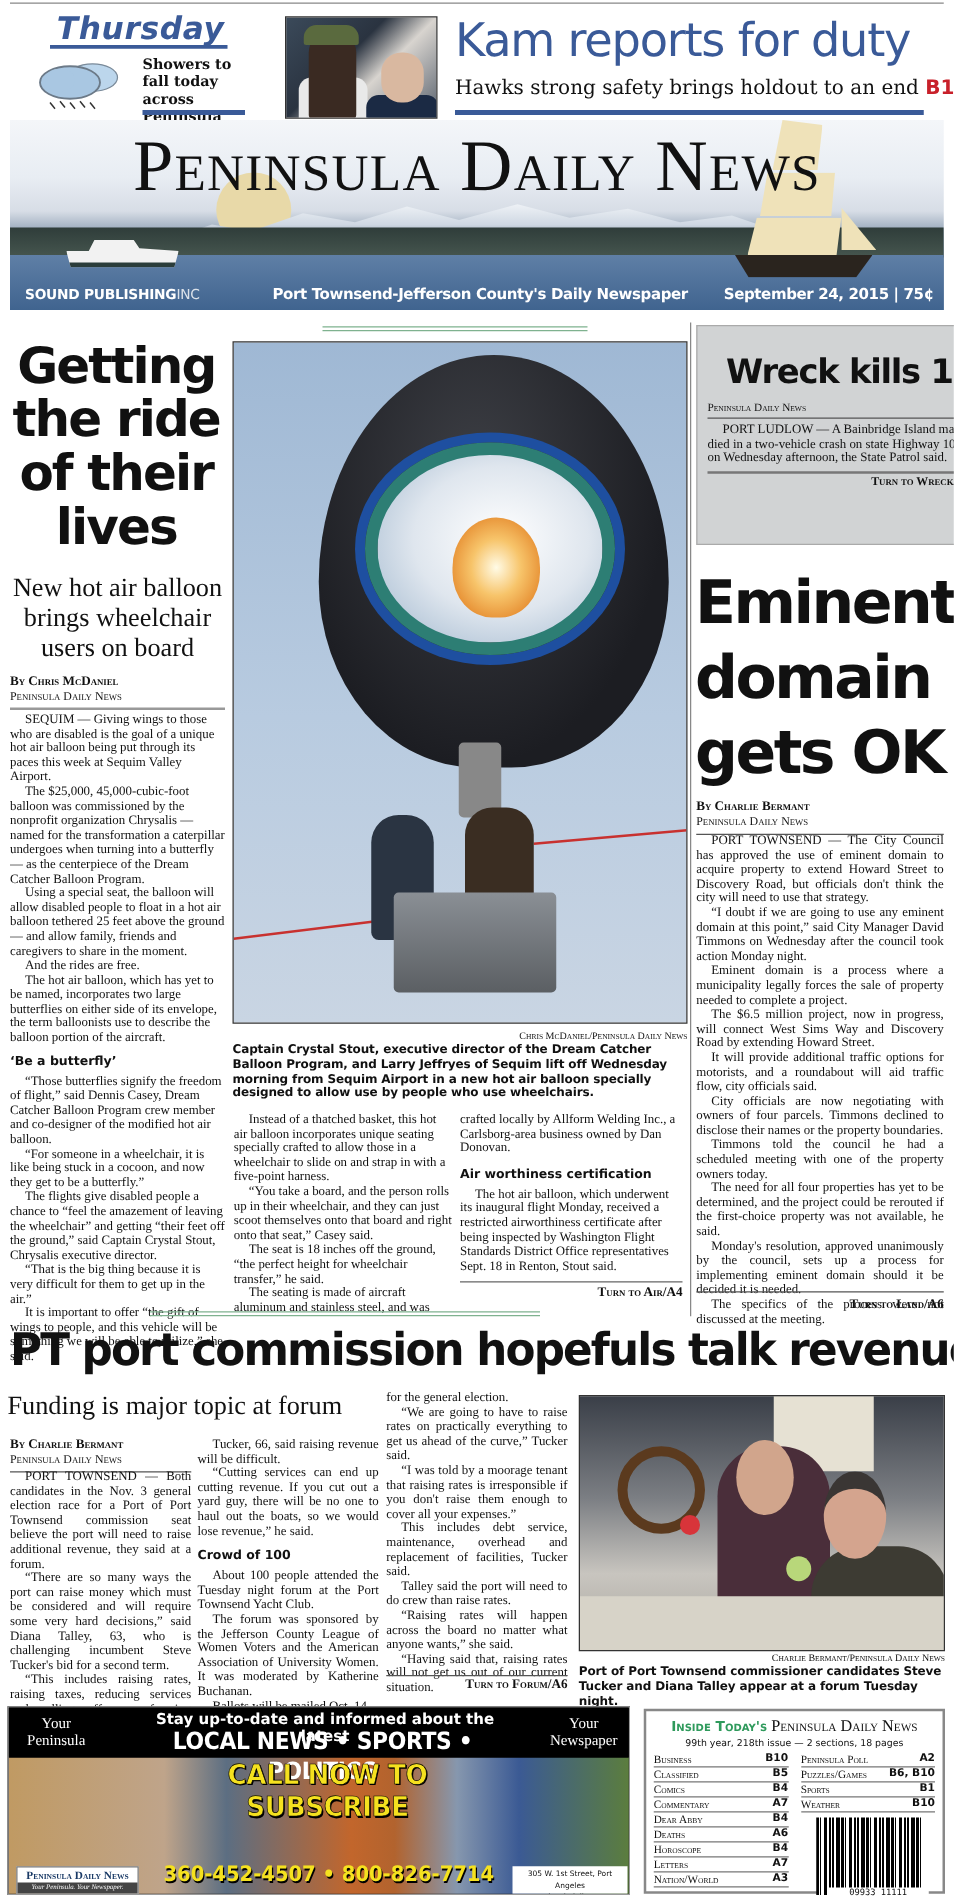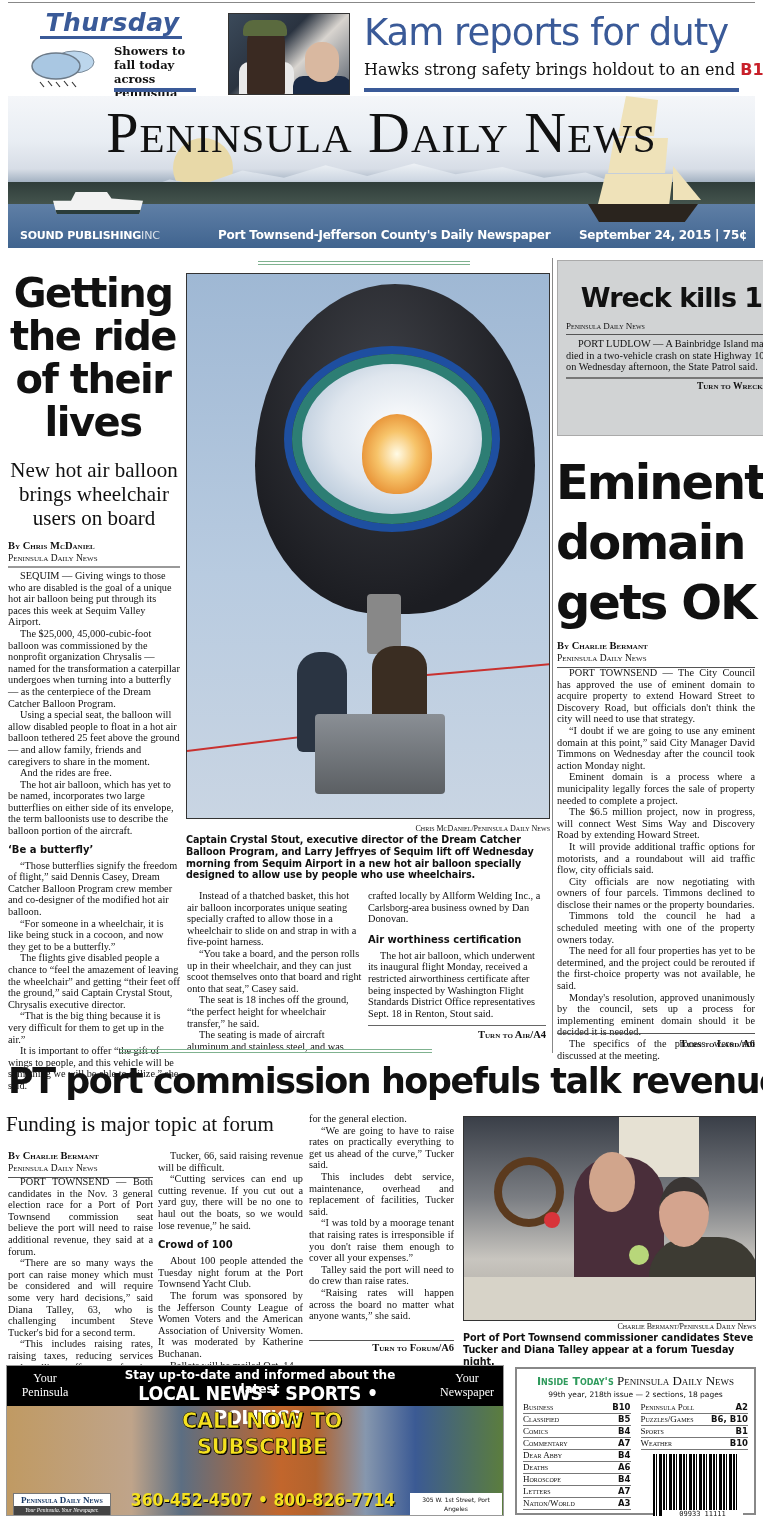--- a/index.html
+++ b/index.html
@@ -286,24 +286,25 @@
   <p>Tucker, 66, said raising revenue will be difficult.</p>
   <p>“Cutting services can end up cutting revenue. If you cut out a yard guy, there will be no one to haul out the boats, so we would lose revenue,” he said.</p>
   <div class="subhead" style="margin-top:7px;">Crowd of 100</div>
   <p>About 100 people attended the Tuesday night forum at the Port Townsend Yacht Club.</p>
   <p>The forum was sponsored by the Jefferson County League of Women Voters and the American Association of University Women. It was moderated by Katherine Buchanan.</p>
   <p>Ballots will be mailed Oct. 14</p>
 </div>
 <div class="abs body-text just" style="left:309px;top:1113px;width:145px;">
   <div>for the general election.</div>
   <p>“We are going to have to raise rates on practically everything to get us ahead of the curve,” Tucker said.</p>
+  <p>“I was told by a moorage tenant that raising rates is irresponsible if you don't raise them enough to cover all your expenses.”</p>
   <p>This includes debt service, maintenance, overhead and replacement of facilities, Tucker said.</p>
-  <p>“I was told by a moorage tenant that raising rates is irresponsible if you don't raise them enough to cover all your expenses.”</p>
   <p>Talley said the port will need to do crew than raise rates.</p>
   <p>“Raising rates will happen across the board no matter what anyone wants,” she said.</p>
+  <p>“Having said that, raising rates will not get us out of our current situation.</p>
 </div>
 <div class="abs" style="left:309px;top:1340px;width:145px;height:1px;background:#555;"></div>
 <div class="abs turn" style="left:309px;top:1342px;width:145px;">Turn to Forum/A6</div>
 
 <div class="abs port-photo">
   <div class="banner"></div>
   <div class="wheel"></div>
   <div class="man"></div>
     <div class="man-head"></div>
   <div class="woman"></div>

